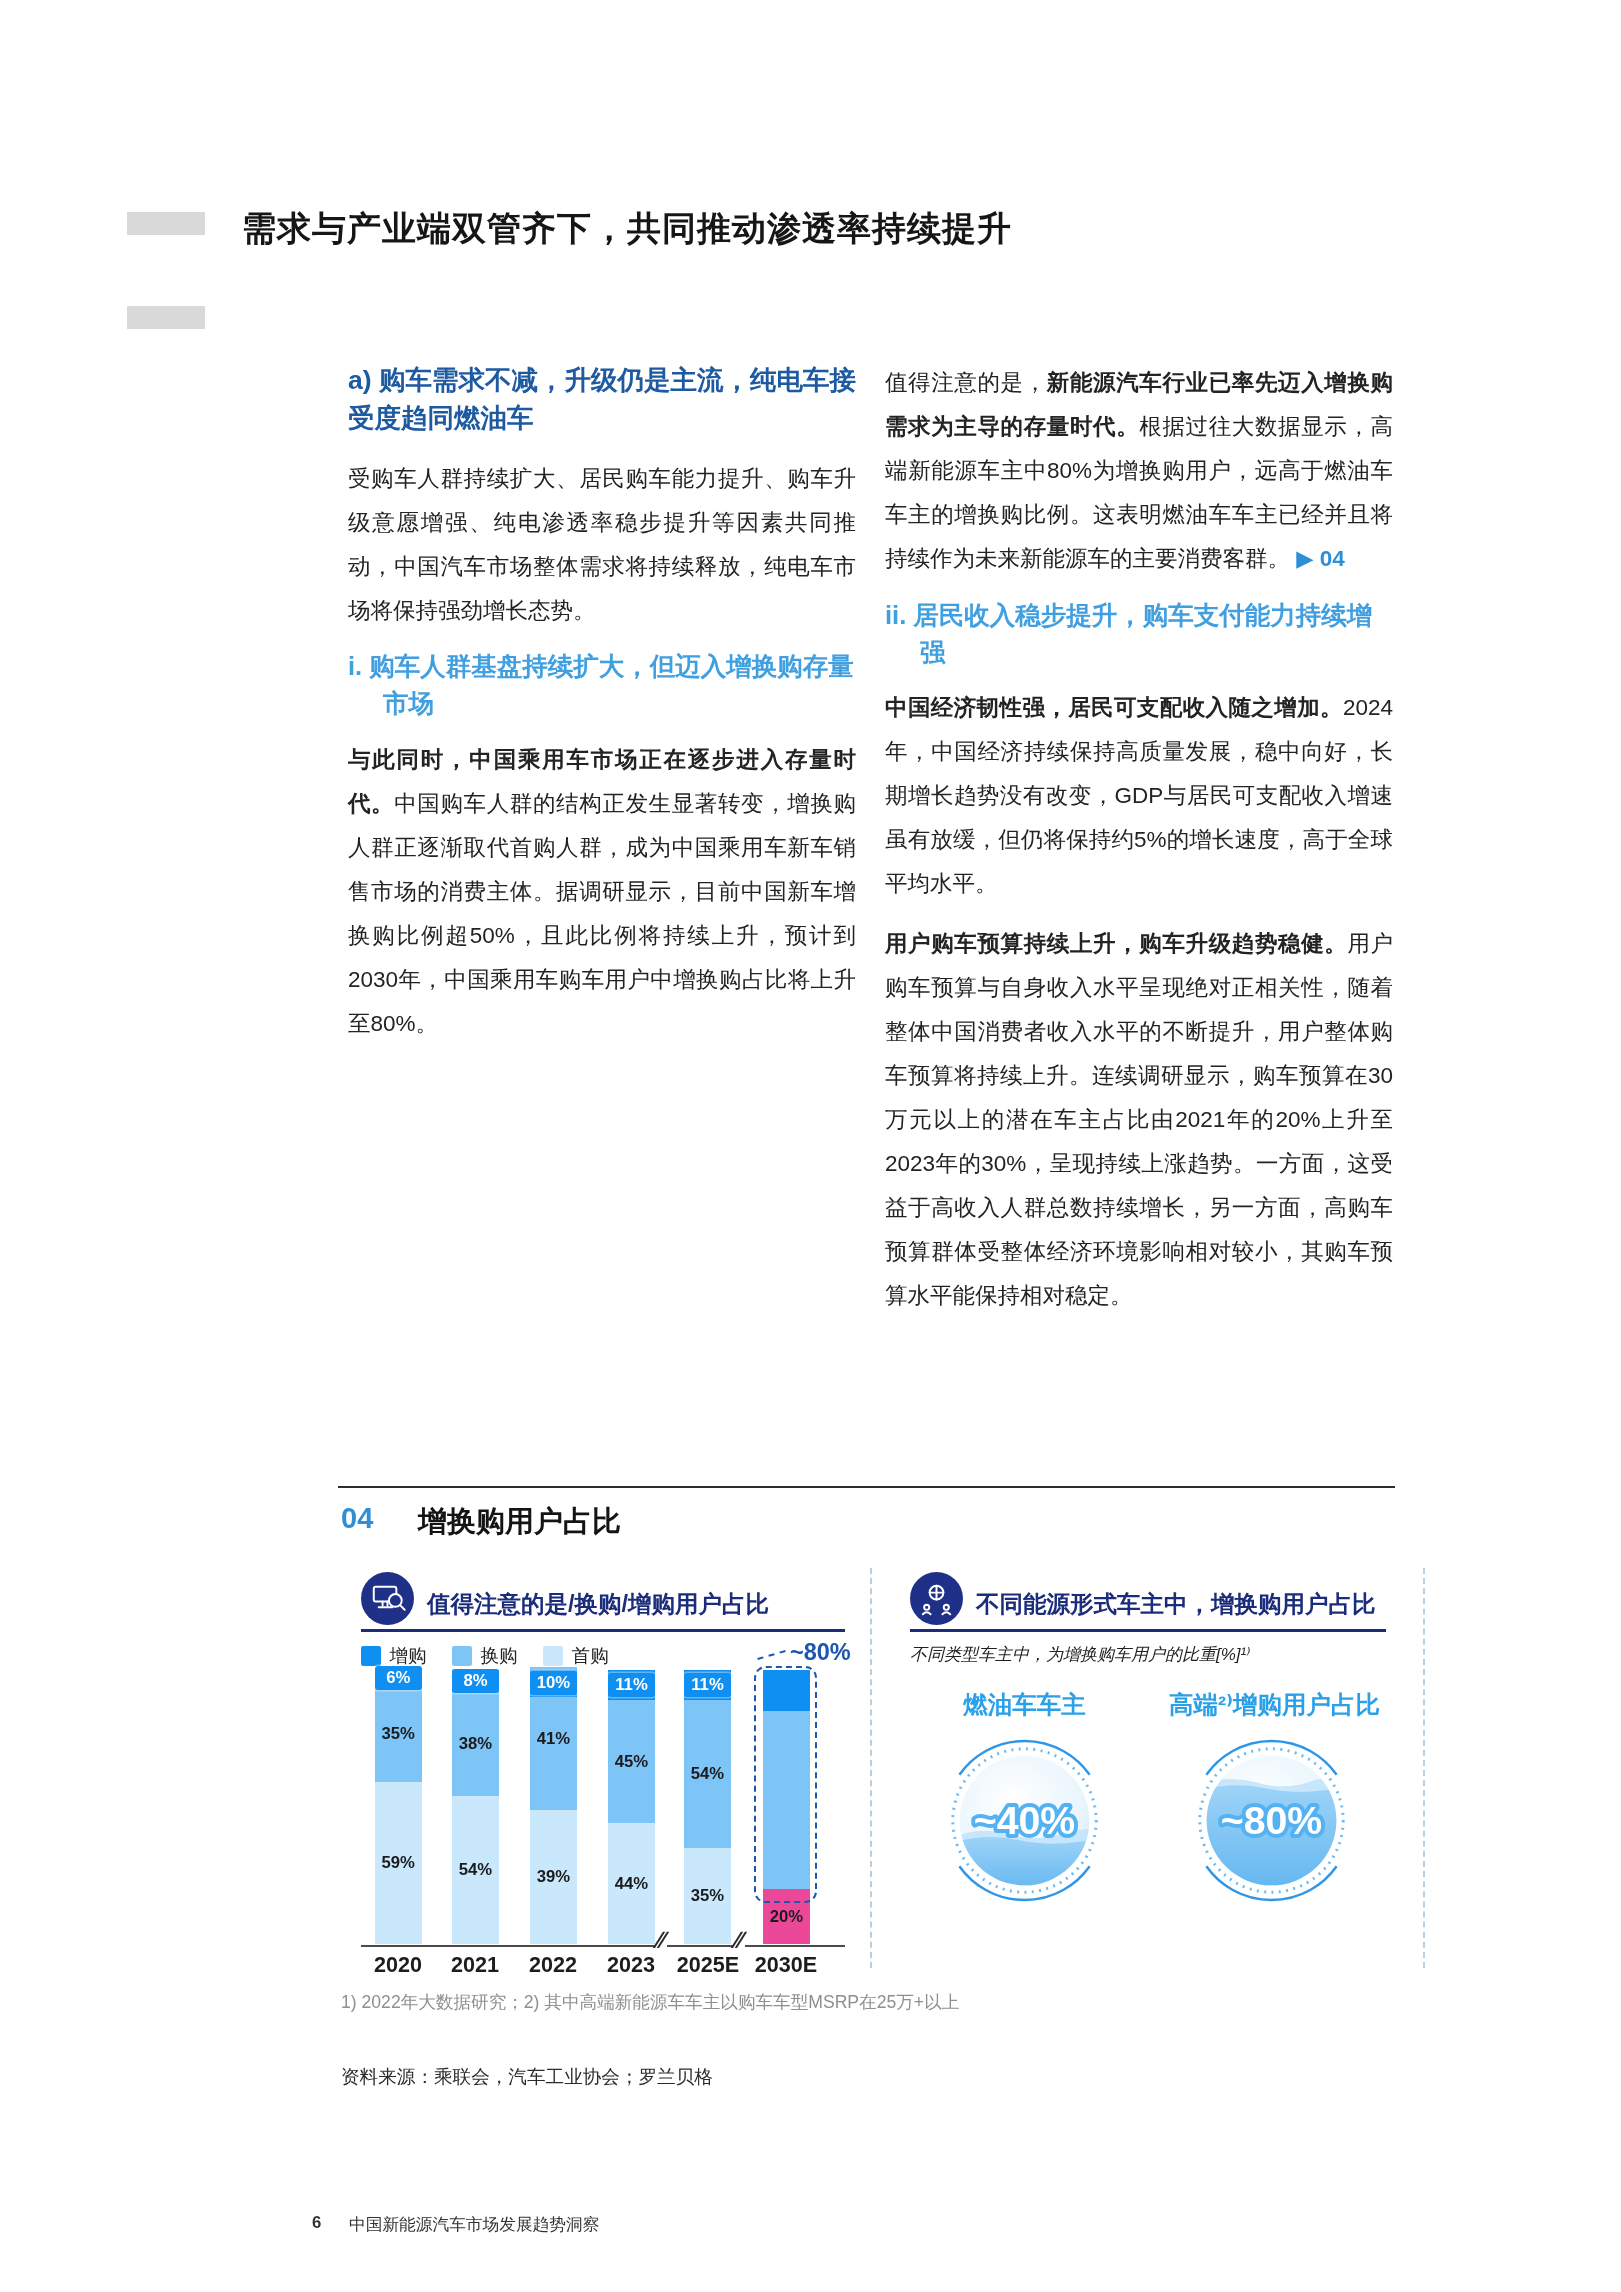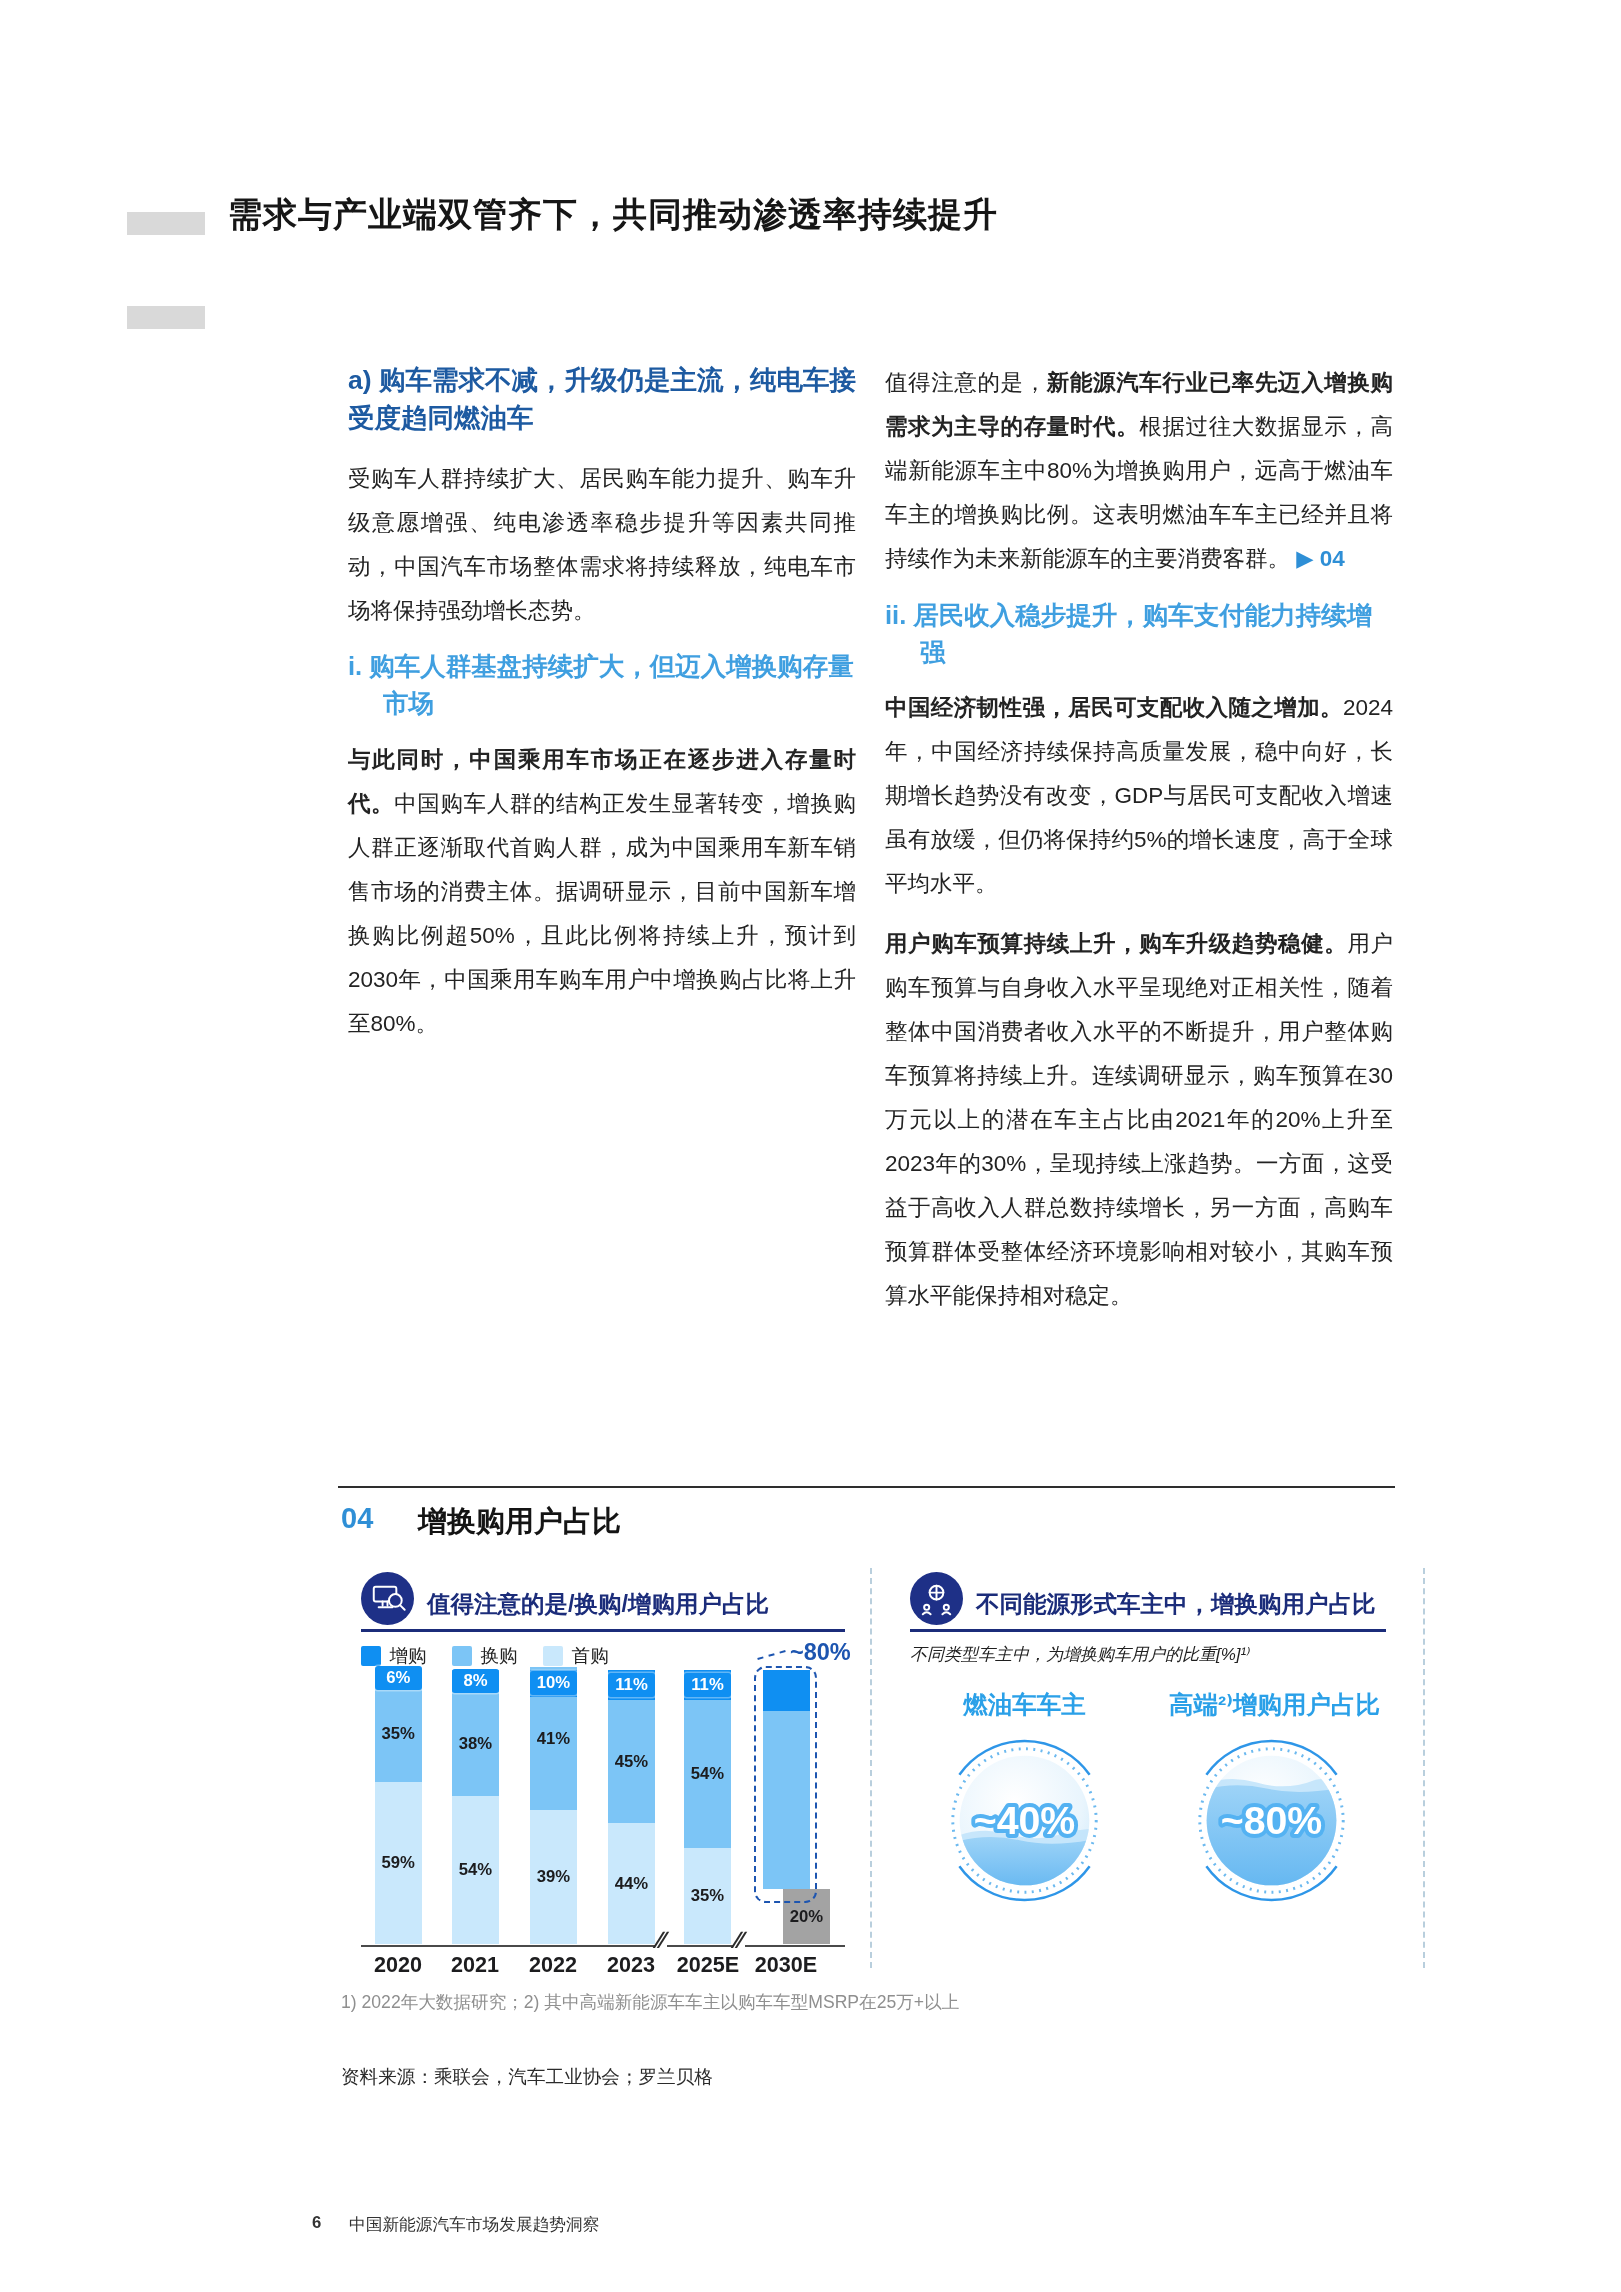--- a/index.html
+++ b/index.html
@@ -6,21 +6,21 @@
   .page{position:relative;width:1621px;height:2293px;background:#ffffff;overflow:hidden;
         font-family:"Liberation Sans","DejaVu Sans",sans-serif;}
   .abs{position:absolute;}
   .b{font-weight:bold;}
   .lnk{color:#2e8fd6;font-weight:bold;}
 
   
   .deco{background:#d9d9d9;}
   #deco1{left:127px;top:212px;width:78px;height:22.5px;}
   #deco2{left:127px;top:306px;width:78px;height:22.5px;}
-  h1.title{position:absolute;left:228px;top:192px;margin:0;font-size:34px;font-weight:bold;
+  h1.title{position:absolute;left:228px;top:192px;margin:14px;font-size:34px;font-weight:bold;
            color:#161616;letter-spacing:1px;white-space:nowrap;}
 
   
   .col{position:absolute;top:361px;width:508px;}
   #col-left{left:348px;} #col-right{left:885px;}
   h2.sec{margin:0 0 19.6px;font-size:26.5px;line-height:38px;color:#1d5aa1;font-weight:bold;text-align:left;}
   h3.sub{margin:5.9px 0 15.7px;font-size:25.5px;line-height:37px;color:#3f9fe0;font-weight:bold;
          padding-left:35px;text-indent:-35px;}
   p.body{margin:0 0 15.7px;font-size:22.5px;line-height:44px;color:#232323;text-align:justify;}
 
@@ -174,21 +174,21 @@
       <div class="seg" style="left: 323px; bottom: 0px; width: 47px; height: 96px; background: rgb(201, 232, 252);">
         <span class="seg-lab">35%</span>
       </div>
       <div class="seg" style="left: 323px; bottom: 96px; width: 47px; height: 148px; background: rgb(124, 197, 246);">
         <span class="seg-lab">54%</span>
       </div>
       <div class="seg" style="left: 323px; bottom: 244px; width: 47px; height: 30px; background: rgb(15, 143, 242);">
         <span class="seg-lab chip" style="background: rgb(15, 143, 242);">11%</span>
       </div>
       <div class="year" style="left: 308px;">2025E</div>
-      <div class="seg" style="left: 402px; bottom: 0px; width: 47px; height: 55px; background: #a3a3a3; margin-left: 20px;">
+      <div class="seg" style="left: 402px; bottom: 0px; width: 47px; height: 55px; background: #ec4899;">
         <span class="seg-lab">20%</span>
       </div>
       <div class="seg" style="left: 402px; bottom: 55px; width: 47px; height: 178px; background: rgb(124, 197, 246);"></div>
       <div class="seg" style="left: 402px; bottom: 233px; width: 47px; height: 41px; background: rgb(15, 143, 242);"></div>
       <div class="year" style="left: 386px;">2030E</div>
       <div id="dashbox" style="left: 393px; bottom: 41px; width: 59px; height: 233px;"></div>
       <div id="annlabel" style="left: 429px; top: -27.4px;">~80%</div>
       <div id="annline" style="left: 396px; top: -11.8px;"></div>
     </div>
   <div class="abs" id="axis"></div>

